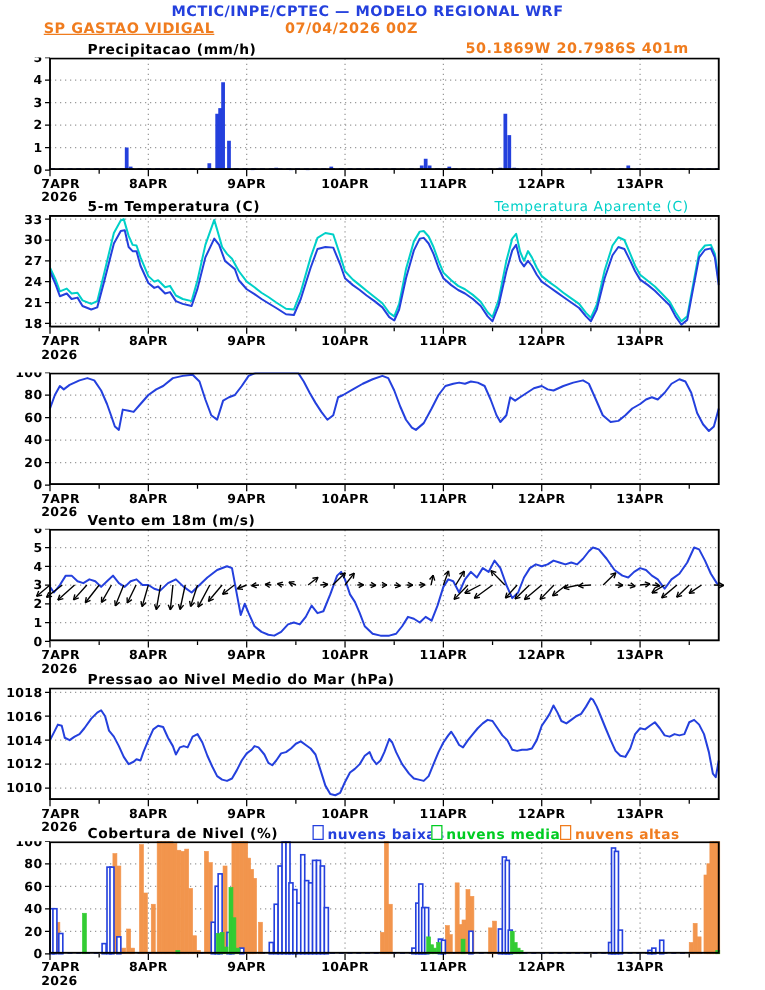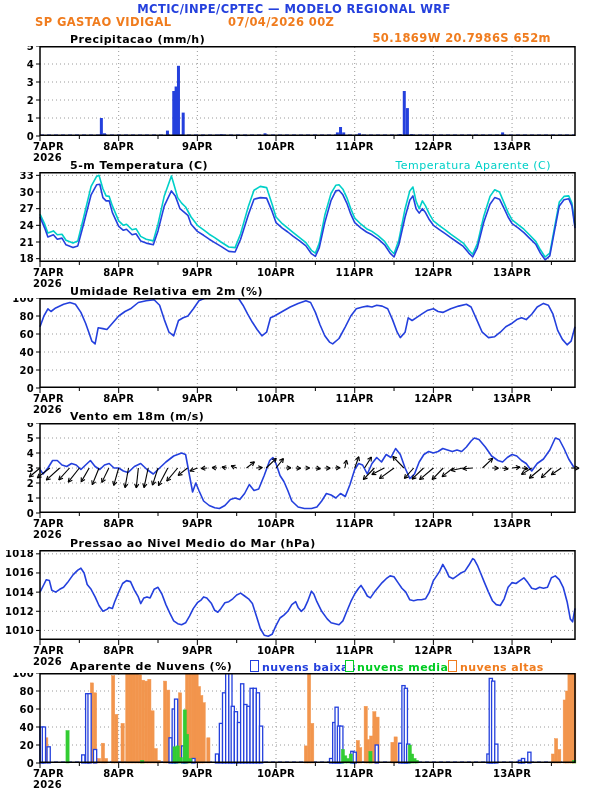--- a/index.html
+++ b/index.html
@@ -1,48 +1,47 @@
 <!DOCTYPE html>
 <html><head>
 <meta charset="utf-8">
 <style>
   html,body{margin:0;padding:0;background:#fff;}
   .page{position:relative;width:588px;height:792px;background:#ffffff;overflow:hidden;
         font-family:"DejaVu Sans",sans-serif;}
   .hline{position:absolute;font-weight:bold;font-size:11.5px;letter-spacing:.4px;white-space:pre;}
   .h1{top:2px;left:0;right:0;text-align:center;color:#2440dd;}
-  .h2a{top:15px;left:35px;color:#f07c1e;}
+  .h2a{top:15px;left:35px;color:#f07c1e;text-decoration:underline;}
   .h2b{top:15px;left:228px;color:#f07c1e;}
   .coords{position:absolute;top:31px;right:37px;color:#f07c1e;font-weight:bold;font-size:11.5px;letter-spacing:.4px;}
   .ptitle{position:absolute;left:70px;color:#000;font-weight:bold;font-size:11px;letter-spacing:.5px;white-space:pre;}
   .rtitle{position:absolute;right:37px;color:#00d0c8;font-weight:normal;font-size:11px;letter-spacing:.5px;}
   .plot{position:absolute;left:0;}
   .grid{stroke:#9a9a9a;stroke-width:1;stroke-dasharray:1 3;fill:none;}
   .frame{stroke:#000;stroke-width:1.5;fill:none;}
   .tick{stroke:#000;stroke-width:1;}
   .tl{font-family:"DejaVu Sans",sans-serif;font-weight:bold;font-size:10px;fill:#000;letter-spacing:.3px;}
   .legend{position:absolute;font-weight:bold;font-size:11px;letter-spacing:.4px;white-space:nowrap;}
   .lbox{display:inline-block;width:7px;height:10px;border:1.5px solid #000;vertical-align:-1px;margin-right:3px;background:#fff;}
 </style>
 </head>
 <body>
 
 <div class="page">
   <div class="hline h1">MCTIC/INPE/CPTEC — MODELO REGIONAL WRF</div>
   <div class="hline h2a">SP GASTAO VIDIGAL</div>
   <div class="hline h2b">07/04/2026 00Z</div>
-  <div class="coords">50.1869W 20.7986S 652m</div>
+  <div class="coords">50.1869W 20.7986S 401m</div>
 
   <div class="ptitle" style="top:33px">Precipitacao (mm/h)</div>
   <div class="ptitle" style="top:159px">5-m Temperatura (C)</div>
   <div class="rtitle" style="top:159px">Temperatura Aparente (C)</div>
-  <div class="ptitle" style="top:285px">Umidade Relativa em 2m (%)</div>
   <div class="ptitle" style="top:410px">Vento em 18m (m/s)</div>
   <div class="ptitle" style="top:537px">Pressao ao Nivel Medio do Mar (hPa)</div>
-  <div class="ptitle" style="top:660px">Aparente de Nuvens (%)</div>
+  <div class="ptitle" style="top:660px">Cobertura de Nivel (%)</div>
 
   <div class="legend" style="top:660px;left:250px"><span class="lbox" style="border-color: rgb(36, 64, 221);"></span><span style="color: rgb(36, 64, 221);">nuvens baixas</span></div>
   <div class="legend" style="top:660px;left:345px"><span class="lbox" style="border-color: rgb(0, 204, 34);"></span><span style="color: rgb(0, 204, 34);">nuvens medias</span></div>
   <div class="legend" style="top:660px;left:448px"><span class="lbox" style="border-color: rgb(240, 124, 30);"></span><span style="color: rgb(240, 124, 30); text-align: right;">nuvens altas</span></div>
 
   <svg class="plot" width="612" height="117" style="top: 46px;">
       <line x1="40" y1="72" x2="575" y2="72" class="grid"></line>
       <line x1="40" y1="54" x2="575" y2="54" class="grid"></line>
       <line x1="40" y1="36" x2="575" y2="36" class="grid"></line>
       <line x1="40" y1="18" x2="575" y2="18" class="grid"></line>

